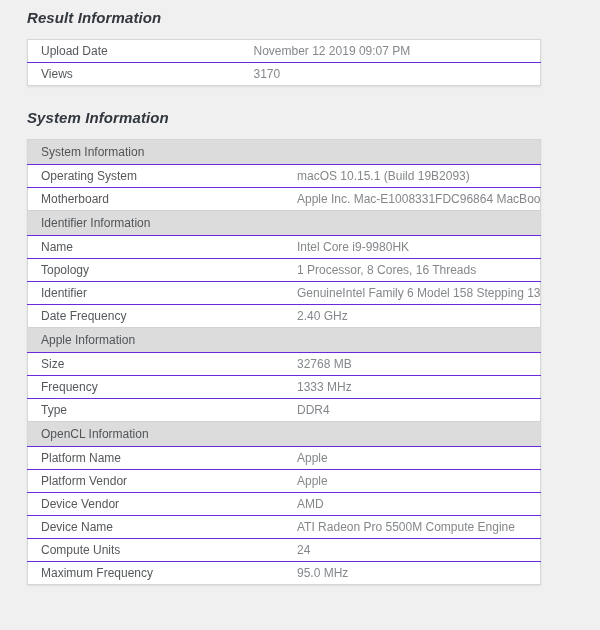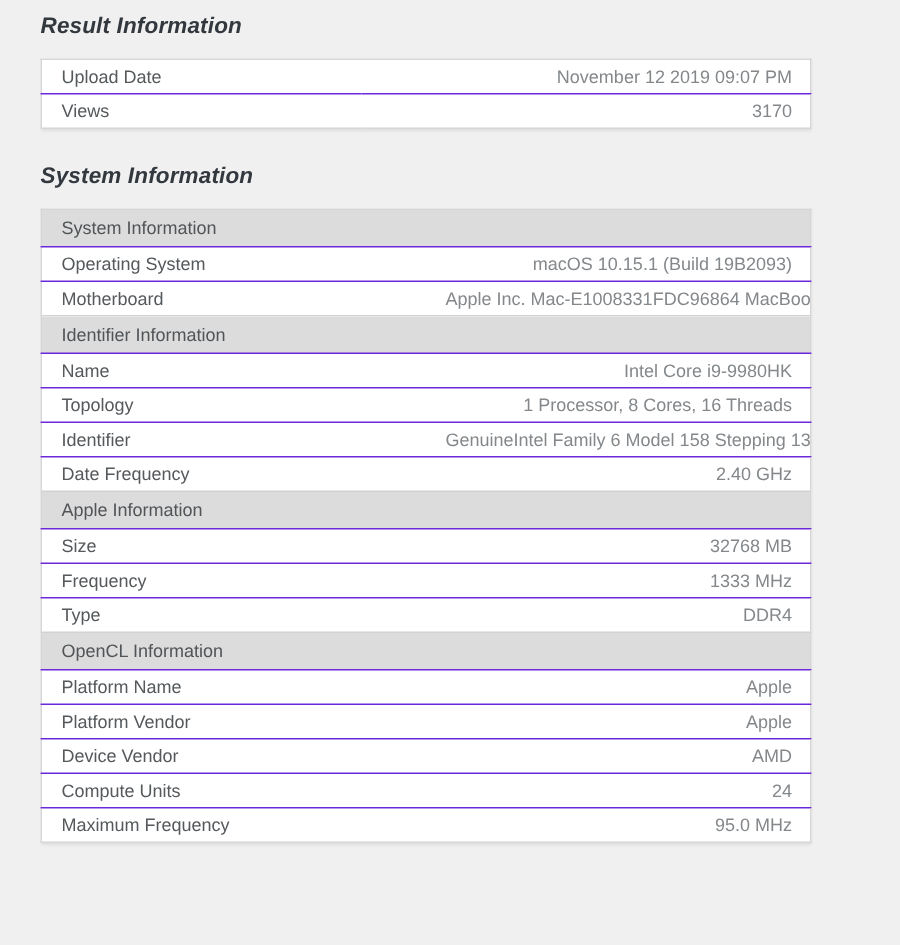--- a/index.html
+++ b/index.html
@@ -47,21 +47,20 @@
   }
   table.info-table tr:first-child td {
     border-top: none;
   }
   td.row-label {
     width: 213px;
     color: #55595c;
   }
   td.row-value {
     color: #84888b;
-    text-align: right;
   }
   tr.section-row td {
     background: #dcdcdc;
     color: #515558;
     border-top: 1px solid #d2d2d2;
     padding-top: 5px;
     padding-bottom: 5px;
   }
 </style>
 </head>
@@ -142,20 +141,24 @@
         </tr>
         <tr>
           <td class="row-label">Platform Vendor</td>
           <td class="row-value">Apple</td>
         </tr>
         <tr>
           <td class="row-label">Device Vendor</td>
           <td class="row-value">AMD</td>
         </tr>
         <tr>
+          <td class="row-label">Device Name</td>
+          <td class="row-value">ATI Radeon Pro 5500M Compute Engine</td>
+        </tr>
+        <tr>
           <td class="row-label">Compute Units</td>
           <td class="row-value">24</td>
         </tr>
         <tr>
           <td class="row-label">Maximum Frequency</td>
           <td class="row-value">95.0 MHz</td>
         </tr>
       </tbody>
   </table>
 

